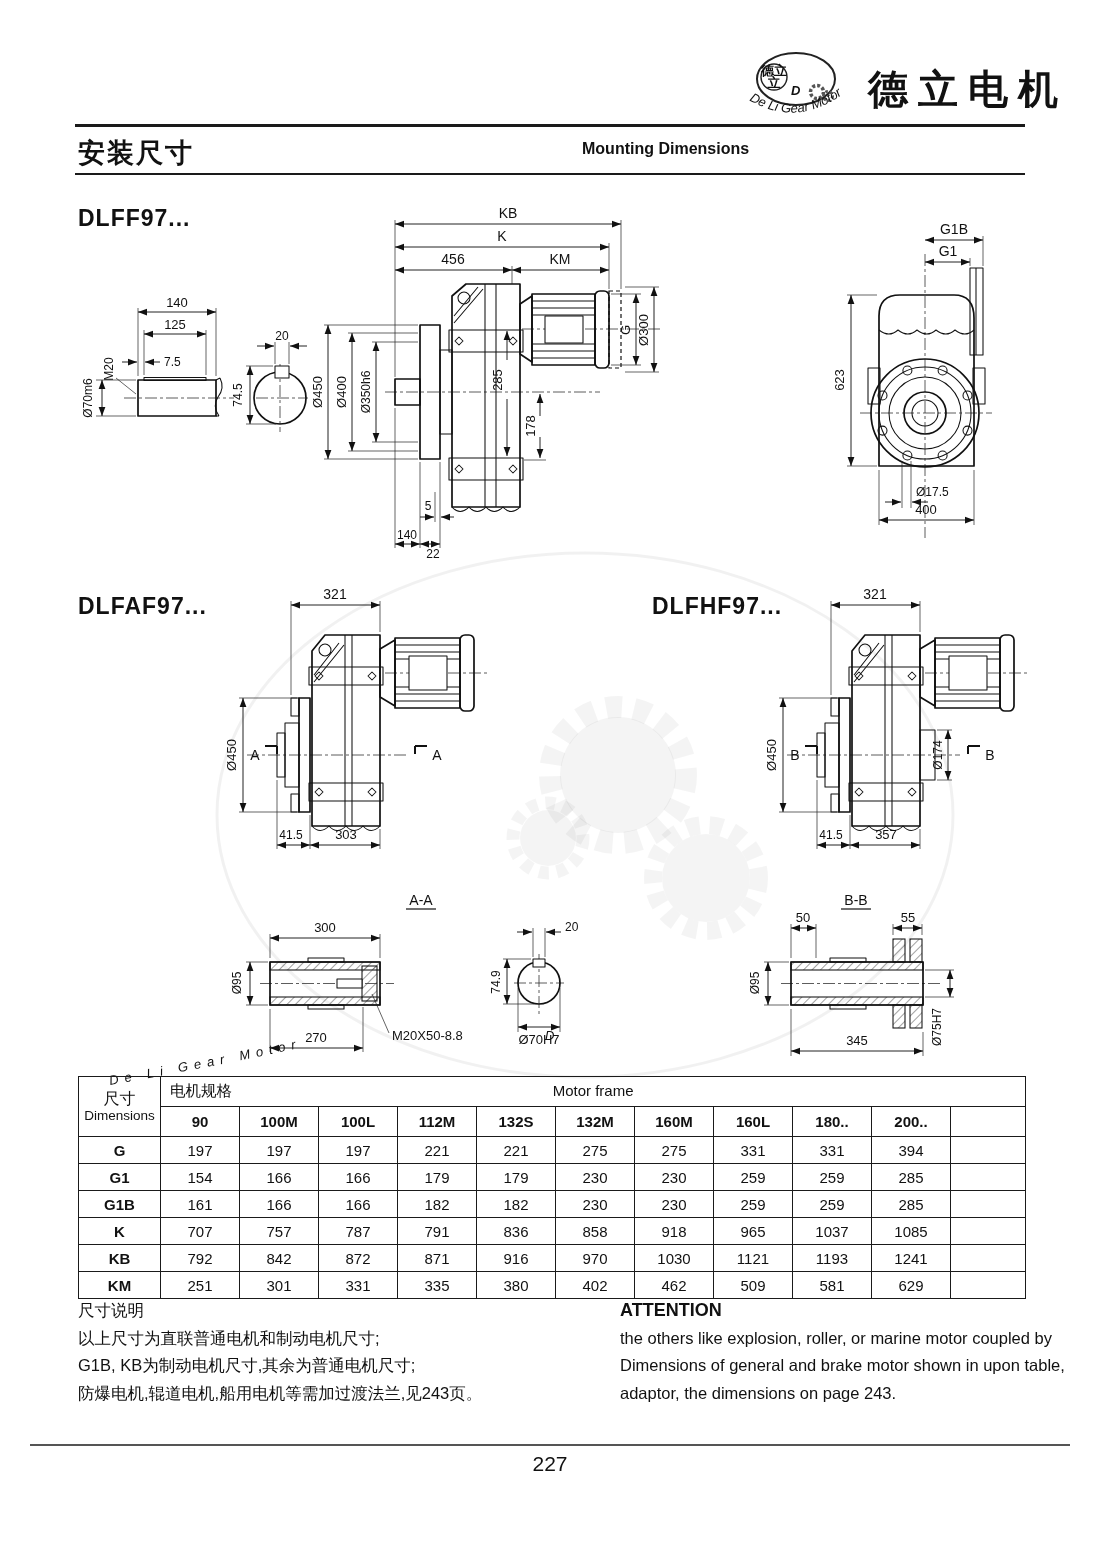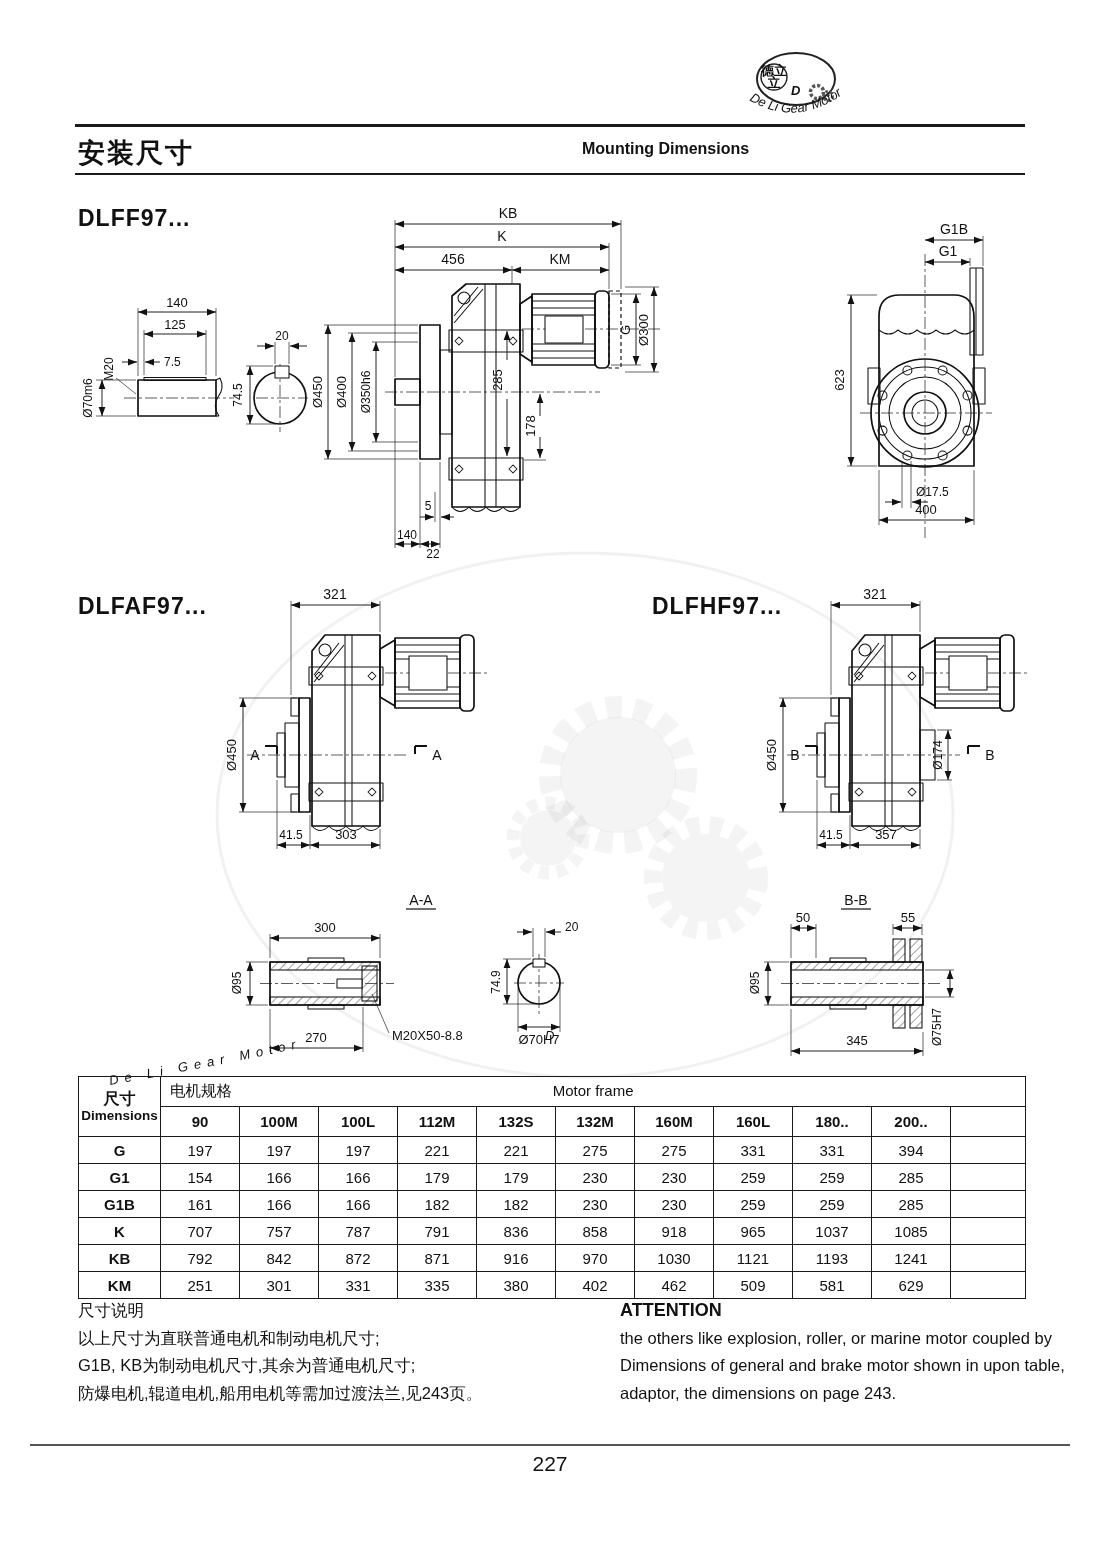--- a/index.html
+++ b/index.html
@@ -24,21 +24,21 @@
   .cl{stroke:#333;stroke-width:.8;fill:none;stroke-dasharray:12 3 3 3;}
   .dsh{stroke:#111;stroke-width:1.2;fill:none;stroke-dasharray:4 3;}
   .hat{fill:url(#hatch);stroke:#111;stroke-width:1.05;}
   .wf{fill:#fff;}
   
   table.dims{border-collapse:collapse;table-layout:fixed;width:947px;font-size:15px;}
   table.dims th,table.dims td{border:1.6px solid #1a1a1a;text-align:center;padding:0;height:26px;font-weight:400;}
   table.dims .hrow th,table.dims .hrow td{height:29px;}
   table.dims thead th.colh{font-weight:700;}
   table.dims th.rowlabel{font-weight:700;}
-  .dimcell div{line-height:1.15;font-weight:bold;}
+  .dimcell div{line-height:1.15;}
   .dimcell .cn{font-size:16px;}
   .dimcell .en{font-size:13.5px;}
   .mfcell{position:relative;text-align:left;}
   .mf-cn{position:absolute;left:9px;top:4px;font-size:15.5px;}
   .mf-en{position:absolute;left:0;right:0;top:5px;text-align:center;font-size:15px;}
   
   .note-line{font-size:16.5px;line-height:27.5px;white-space:nowrap;}
   .note-title-en{font-size:18px;font-weight:700;line-height:27.5px;}
   .pagenum{font-size:21px;text-align:center;width:100%;}
   .wm{pointer-events:none;}
@@ -88,20 +88,21 @@
       <circle cx="84" cy="44" r="6.5" stroke-width="3.5" stroke-dasharray="3 2"></circle>
       <circle cx="95" cy="48" r="4.5" stroke-width="3" stroke-dasharray="2.5 2"></circle>
     </g>
     <defs>
         <path id="logoarc" d="M16,52 Q63,80 110,46" fill="none"></path>
       </defs>
     <text font-size="9.5" font-style="italic" fill="#333">
       <textPath href="#logoarc">De Li Gear Motor</textPath>
     </text>
   </svg>
+  <div class="abs brand" style="left:868px;top:62px">德立电机</div>
 
   <div class="abs rule" style="left:75px;top:124px;width:950px;height:3px"></div>
   <div class="abs title-cn" style="left:78px;top:135px">安装尺寸</div>
   <div class="abs title-en" style="left:582px;top:140px">Mounting Dimensions</div>
   <div class="abs rule" style="left:75px;top:173px;width:950px;height:2px"></div>
 
   <div class="abs dlabel" style="left:78px;top:205px">DLFF97...</div>
 
   <svg class="abs" style="left:80px;top:292px" width="230" height="170">
     <line class="cl" x1="44" y1="106" x2="154" y2="106"></line>

